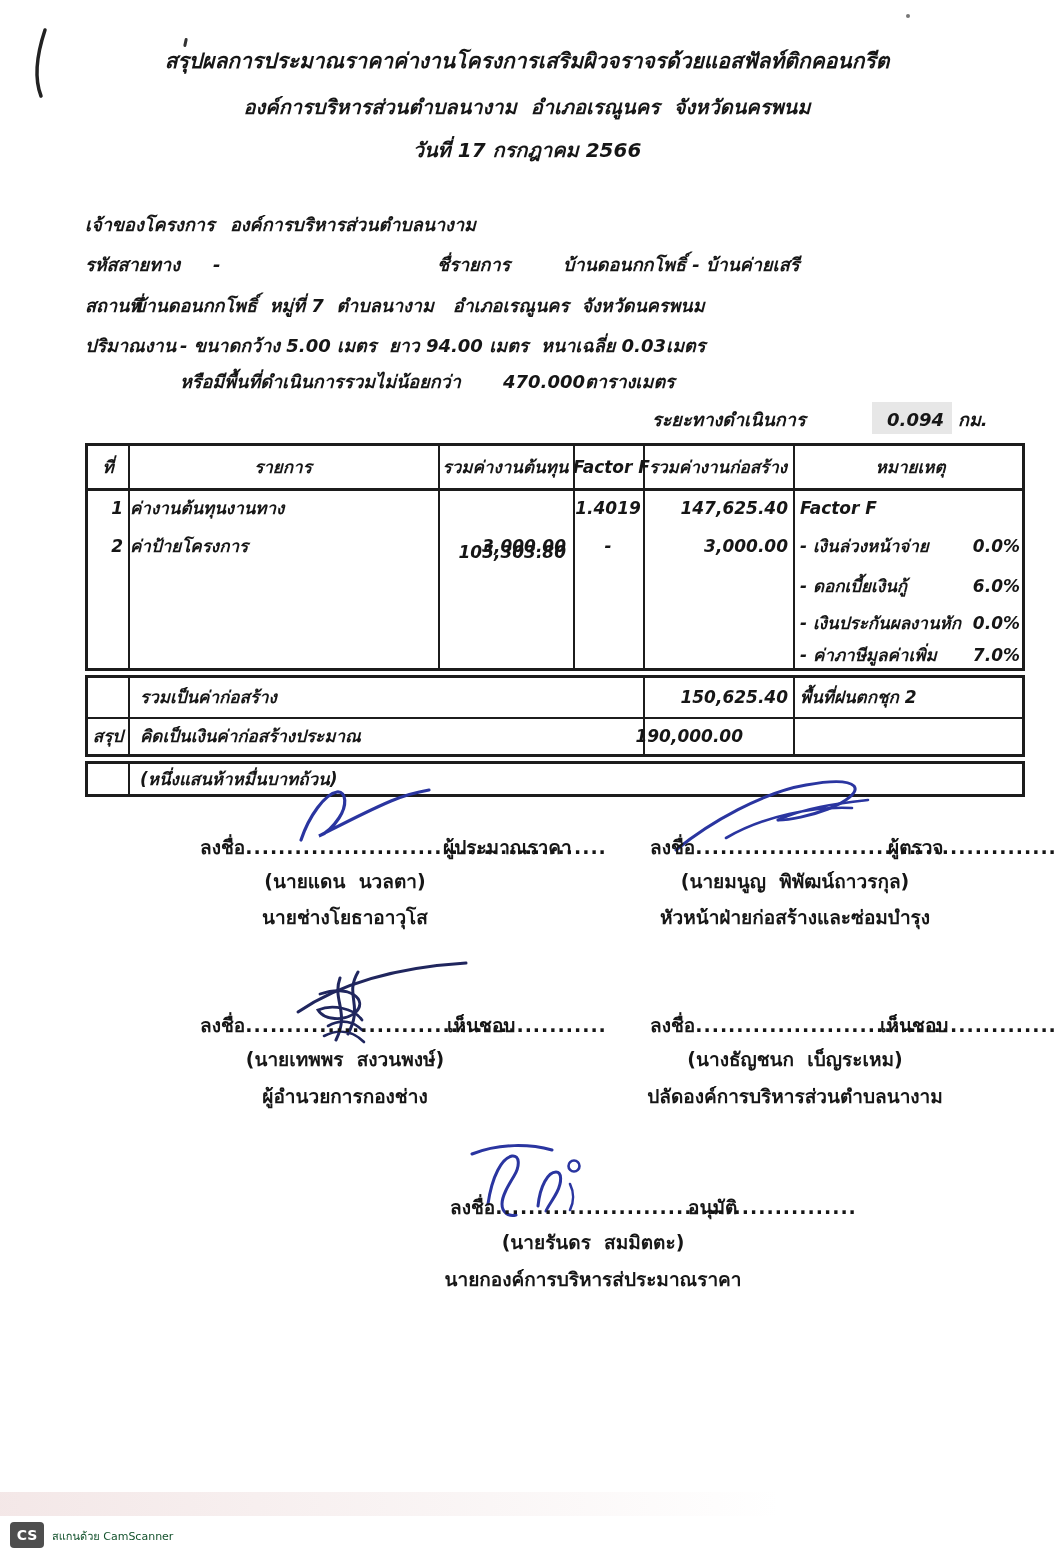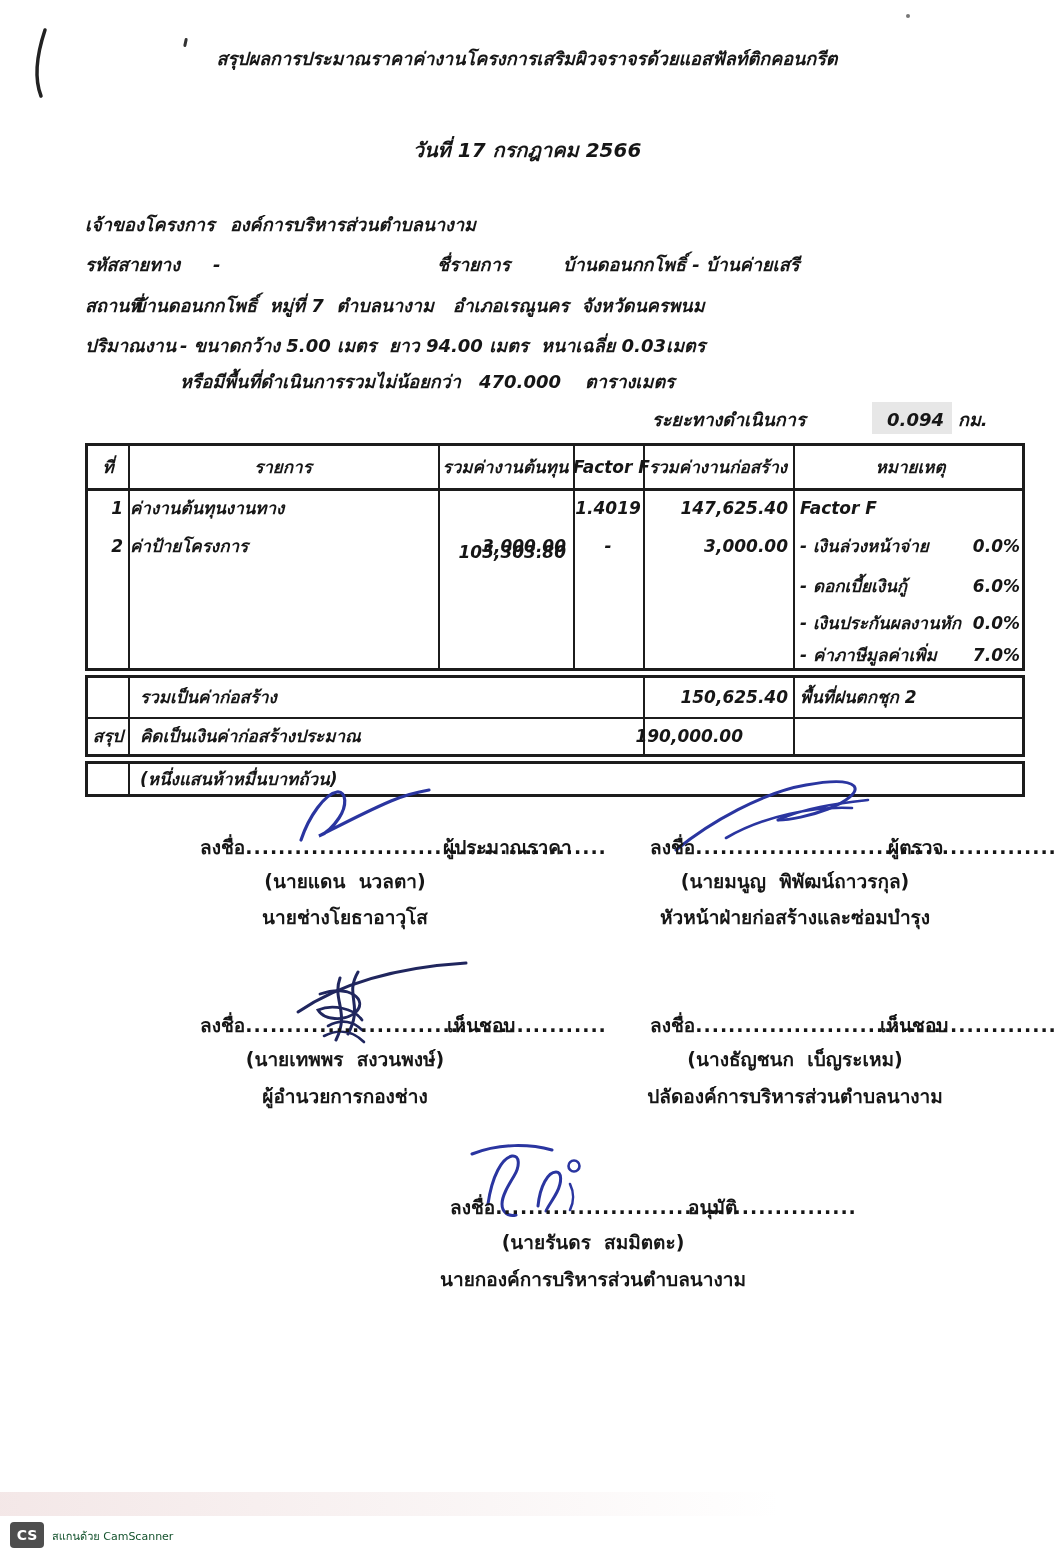--- a/index.html
+++ b/index.html
@@ -8,21 +8,21 @@
     width:1054px;height:1554px;
     background:#ffffff;
     font-family:"DejaVu Sans", sans-serif;
     color:#161616;
     overflow:hidden;
     margin:0 auto;
   }
   .t{position:absolute;white-space:pre;line-height:1.25;}
   .bi{font-style:italic;font-weight:700;}
   .up{font-weight:600;}
-  .fs21{font-size:18px;} .fs20{font-size:20px;} .fs19{font-size:19px;}
+  .fs21{font-size:21px;} .fs20{font-size:20px;} .fs19{font-size:19px;}
   .fs18{font-size:18px;} .fs17{font-size:17px;}
   .ctr{text-align:center;} .rgt{text-align:right;}
   .box{position:absolute;border:3px solid #1c1c1c;box-sizing:border-box;}
   .vline{position:absolute;top:0;bottom:0;width:2px;background:#1c1c1c;}
   .hline{position:absolute;left:0;right:0;height:3px;background:#1c1c1c;}
   .hl{position:absolute;background:#e7e7e7;}
   .sig{position:absolute;}
   .dots{letter-spacing:1px;}
   .smudge{position:absolute;left:0;top:1492px;width:780px;height:24px;
     background:linear-gradient(90deg, rgba(214,170,170,0.28), rgba(220,190,190,0.15) 60%, rgba(220,190,190,0) 100%);}
@@ -38,38 +38,39 @@
 
 <div class="page">
 
   <svg class="sig" style="left:28px;top:26px;" width="26" height="76" viewBox="0 0 26 76">
     <path d="M17,4 C9,28 6,52 13,70" fill="none" stroke="#222" stroke-width="3.5" stroke-linecap="round"></path>
   </svg>
   <div class="tick"></div>
   <div class="artifact-dot"></div>
 
   <div class="t bi fs21 ctr" style="left:0;top:48px;width:1054px;">สรุปผลการประมาณราคาค่างานโครงการเสริมผิวจราจรด้วยแอสฟัลท์ติกคอนกรีต</div>
+  <div class="t bi fs20 ctr" style="left:0;top:95px;width:1054px;">องค์การบริหารส่วนตำบลนางาม  อำเภอเรณูนคร  จังหวัดนครพนม</div>
   <div class="t bi fs20 ctr" style="left:0;top:138px;width:1054px;">วันที่ 17 กรกฎาคม 2566</div>
 
   <div class="t bi fs18" style="left:85px;top:214px;">เจ้าของโครงการ</div>
   <div class="t bi fs18" style="left:230px;top:214px;">องค์การบริหารส่วนตำบลนางาม</div>
 
   <div class="t bi fs18" style="left:85px;top:254px;">รหัสสายทาง</div>
   <div class="t bi fs18" style="left:213px;top:254px;">-</div>
   <div class="t bi fs18" style="left:437px;top:254px;">ชื่รายการ</div>
   <div class="t bi fs18" style="left:563px;top:254px;">บ้านดอนกกโพธิ์ - บ้านค่ายเสรี</div>
 
   <div class="t bi fs18" style="left:85px;top:295px;">สถานที่</div>
   <div class="t bi fs18" style="left:134px;top:295px;">บ้านดอนกกโพธิ์  หมู่ที่ 7  ตำบลนางาม   อำเภอเรณูนคร  จังหวัดนครพนม</div>
 
   <div class="t bi fs18" style="left:85px;top:335px;">ปริมาณงาน</div>
   <div class="t bi fs18" style="left:180px;top:335px;">- ขนาดกว้าง 5.00 เมตร  ยาว 94.00 เมตร  หนาเฉลี่ย 0.03เมตร</div>
 
   <div class="t bi fs18" style="left:180px;top:371px;">หรือมีพื้นที่ดำเนินการรวมไม่น้อยกว่า</div>
-  <div class="t bi fs18" style="left:479px;top:371px;">470.000</div>
+  <div class="t bi fs18" style="left:503px;top:371px;">470.000</div>
   <div class="t bi fs18" style="left:585px;top:371px;">ตารางเมตร</div>
 
   <div class="t bi fs18" style="left:652px;top:409px;">ระยะทางดำเนินการ</div>
   <div class="hl" style="left:872px;top:402px;width:80px;height:32px;"></div>
   <div class="t bi fs18 rgt" style="left:872px;top:409px;width:72px;">0.094</div>
   <div class="t bi fs18" style="left:958px;top:409px;">กม.</div>
 
   <div class="box" style="left:85px;top:443px;width:940px;height:228px;">
     <div style="position:relative;width:100%;height:100%;">
       <div class="vline" style="left:40px;"></div>
@@ -171,19 +172,19 @@
   <div class="t up fs19 ctr" style="left:205px;top:1085px;width:280px;">ผู้อำนวยการกองช่าง</div>
 
   <div class="t up fs19" style="left:650px;top:1014px;"><span>ลงชื่อ</span><span class="dots">............................................</span></div>
   <div class="t up fs19" style="left:880px;top:1014px;">เห็นชอบ</div>
   <div class="t up fs19 ctr" style="left:645px;top:1048px;width:300px;">(นางธัญชนก  เบ็ญระเหม)</div>
   <div class="t up fs19 ctr" style="left:612px;top:1085px;width:366px;">ปลัดองค์การบริหารส่วนตำบลนางาม</div>
 
   <div class="t up fs19" style="left:450px;top:1196px;"><span>ลงชื่อ</span><span class="dots">............................................</span></div>
   <div class="t up fs19" style="left:688px;top:1196px;">อนุมัติ</div>
   <div class="t up fs19 ctr" style="left:448px;top:1231px;width:290px;">(นายรันดร  สมมิตตะ)</div>
-  <div class="t up fs19 ctr" style="left:418px;top:1268px;width:350px;">นายกองค์การบริหารส่วนตำบลนางาม</div>
+  <div class="t up fs19 ctr" style="left:418px;top:1268px;width:350px;">นายกองค์การบริหารส่ประมาณราคา</div>
 
   <div class="smudge"></div>
   <div class="cs-badge">CS</div>
   <div class="cs-text">สแกนด้วย CamScanner</div>
 
 </div>
 
 </body></html>

